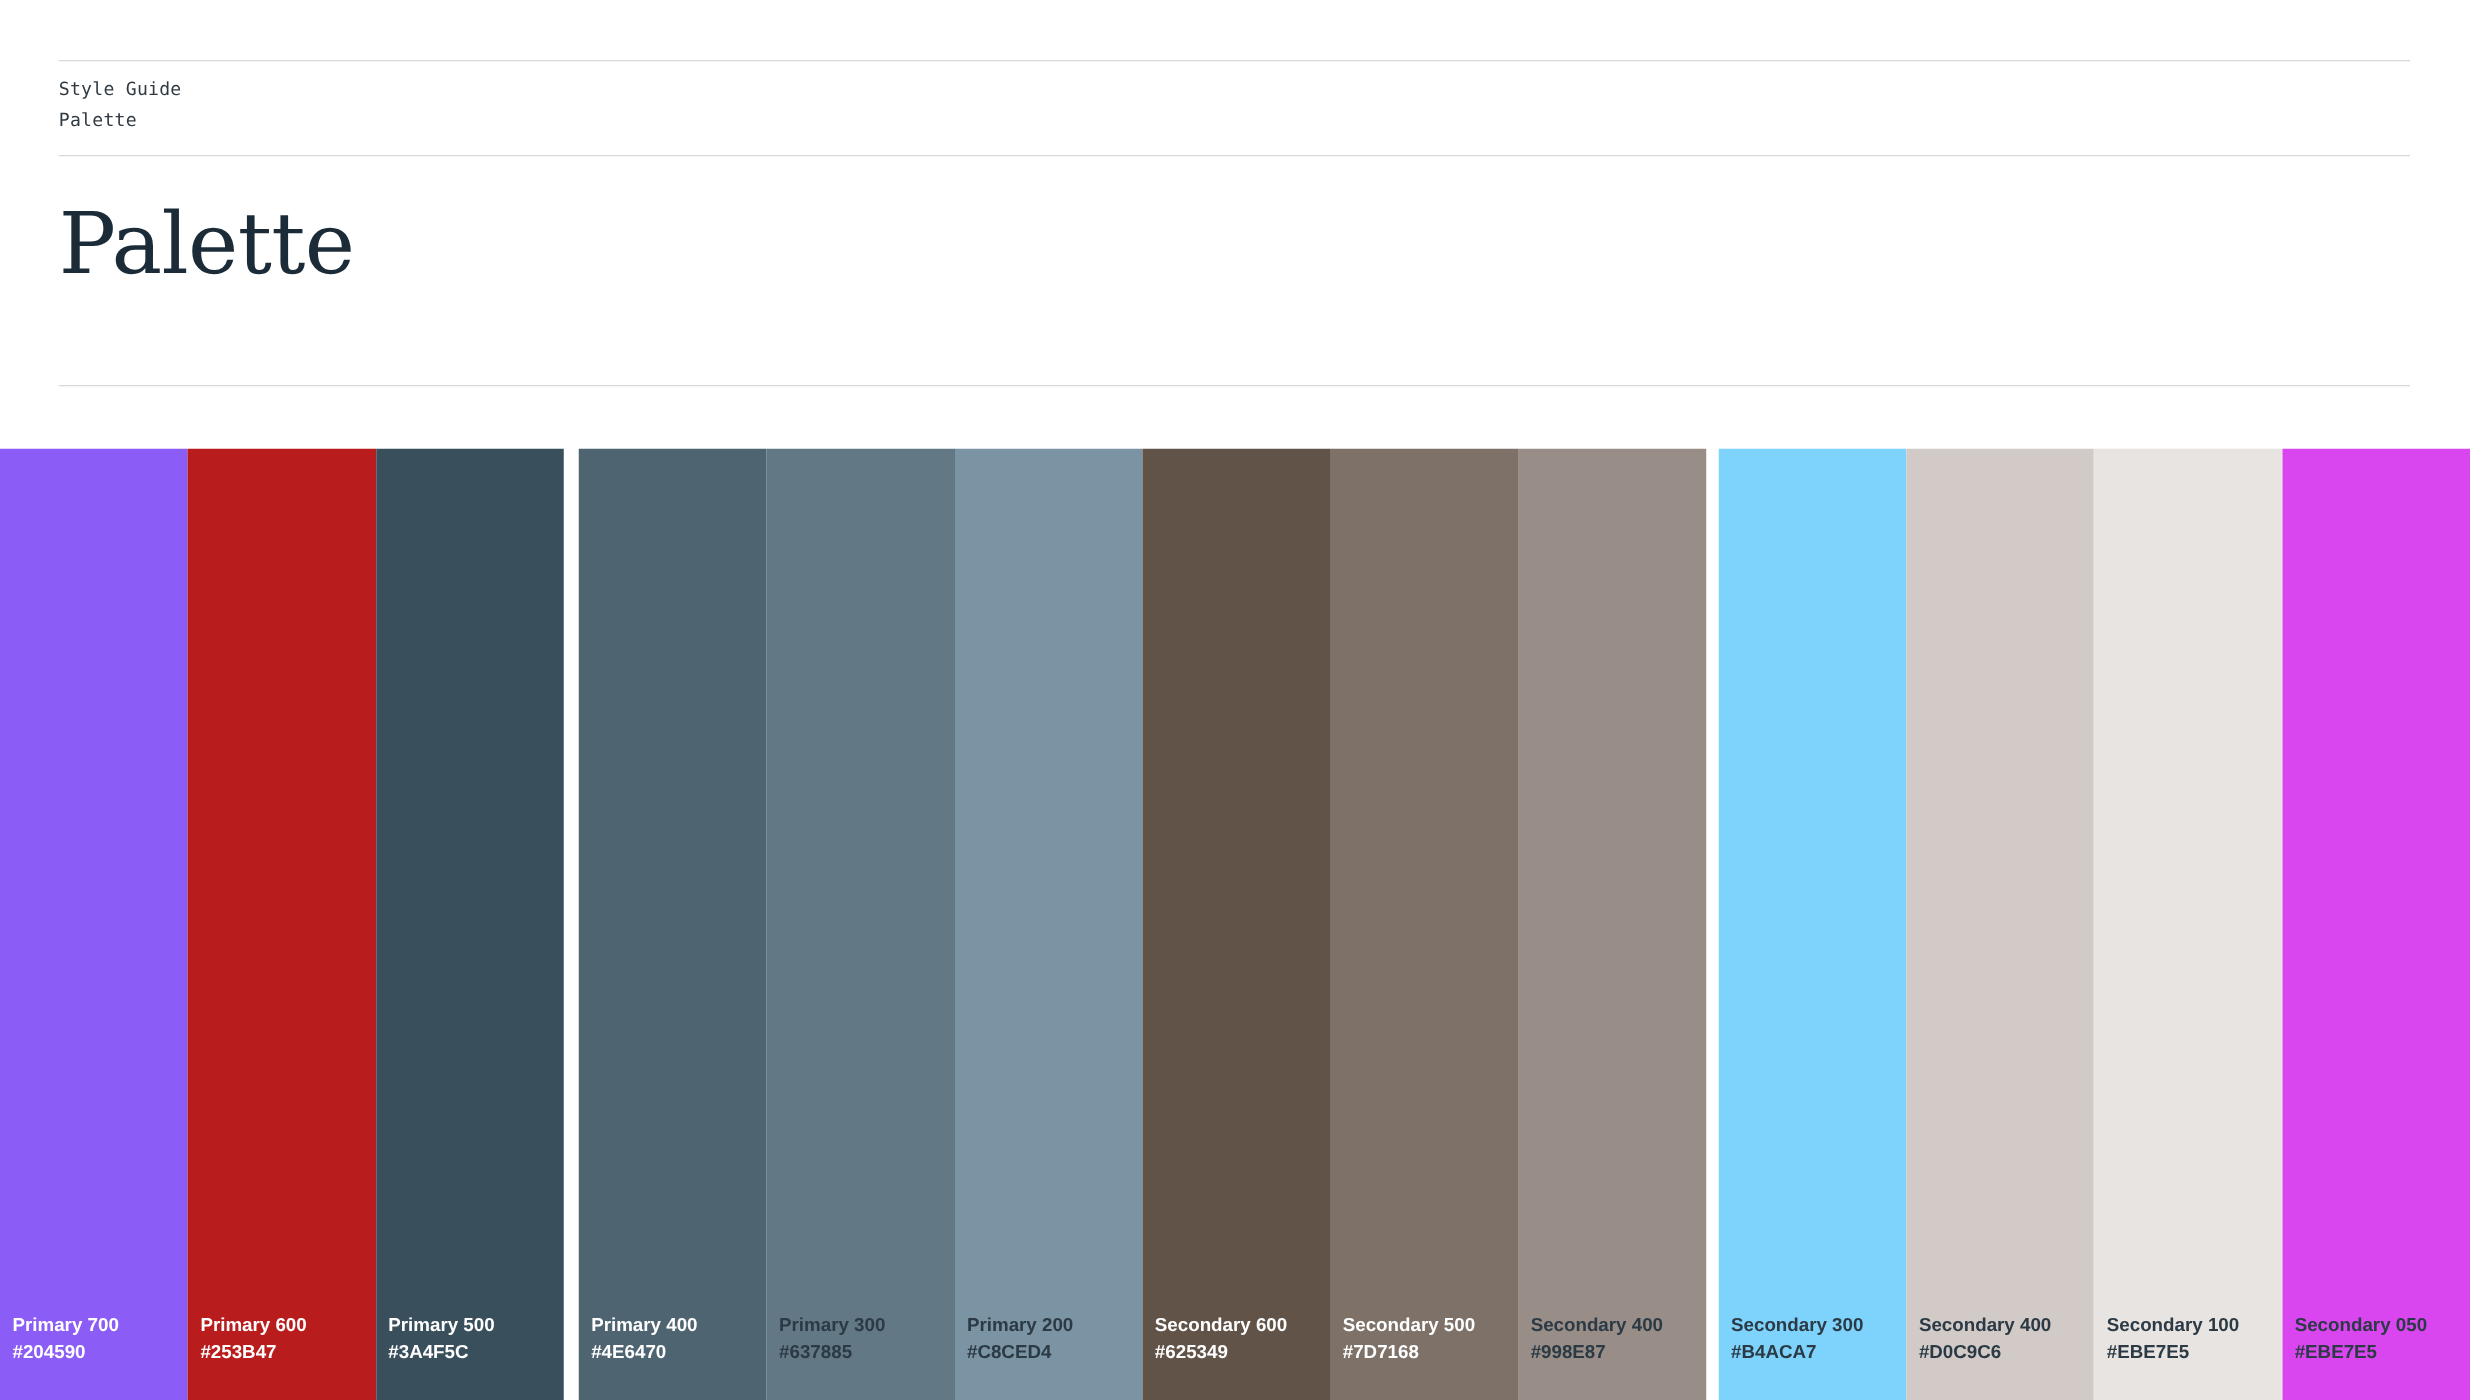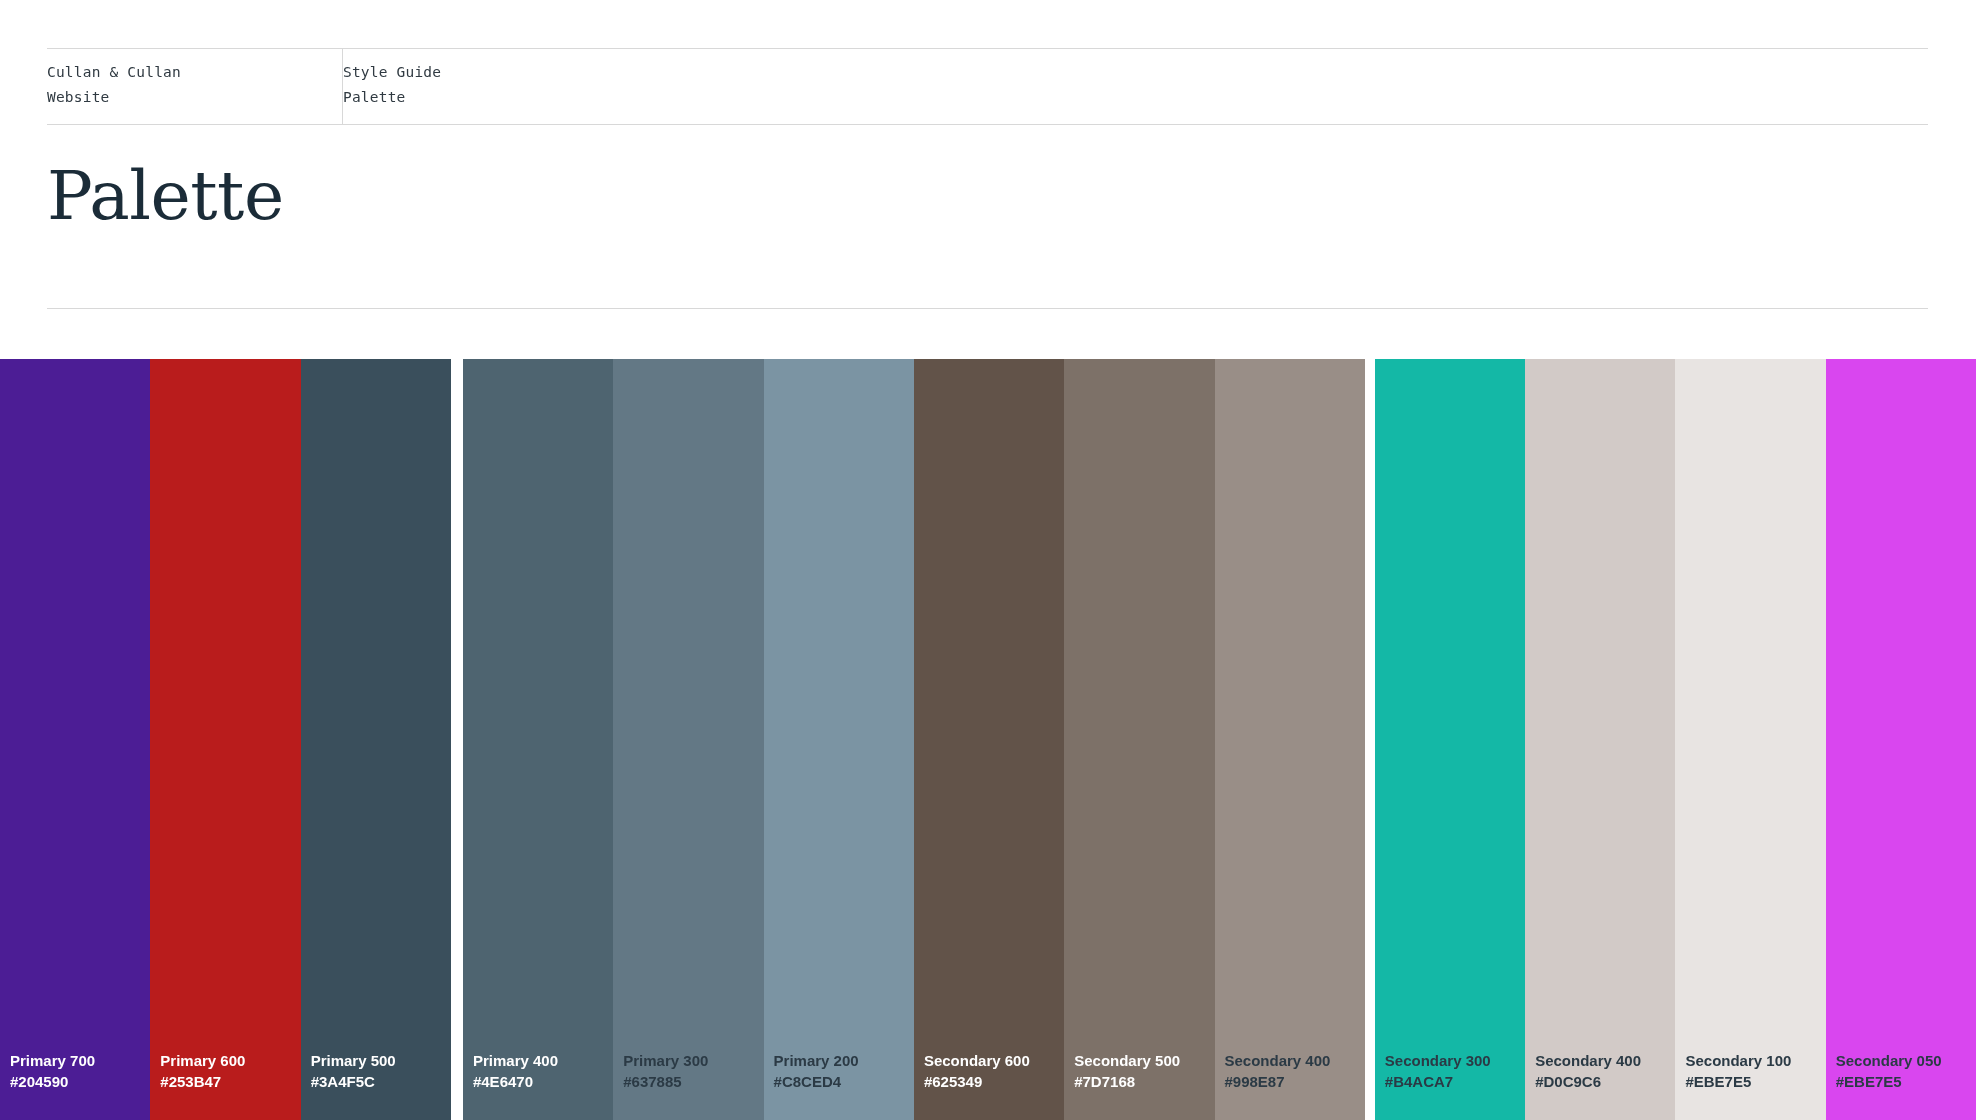--- a/index.html
+++ b/index.html
@@ -105,37 +105,33 @@
   }
   .swatch.on-dark .swatch-name,
   .swatch.on-dark .swatch-hex { color: #ffffff; }
   .swatch.on-light .swatch-name,
   .swatch.on-light .swatch-hex { color: #2b3a45; }
 </style>
 </head>
 <body>
 
 <div class="page-header">
-  <div class="header-left">
-    <div class="mono-line">Cullan &amp; Cullan</div>
-    <div class="mono-line">Website</div>
-  </div>
   <div class="header-right">
     <div class="mono-line">Style Guide</div>
     <div class="mono-line">Palette</div>
   </div>
 </div>
 
 <div class="title-block">
   <h1 class="page-title">Palette</h1>
 </div>
 <div class="title-rule"></div>
 
 <div class="swatch-band">
-    <div class="swatch on-dark" style="background: #4c1d95; text-decoration: underline;">
+    <div class="swatch on-dark" style="background: #8b5cf6; text-decoration: underline;">
       <div class="swatch-caption">
         <div class="swatch-name">Primary 700</div>
         <div class="swatch-hex">#204590</div>
       </div>
     </div>
     <div class="swatch on-dark" style="background: #b91c1c;">
       <div class="swatch-caption">
         <div class="swatch-name">Primary 600</div>
         <div class="swatch-hex">#253B47</div>
       </div>
@@ -175,21 +171,21 @@
         <div class="swatch-name">Secondary 500</div>
         <div class="swatch-hex">#7D7168</div>
       </div>
     </div>
     <div class="swatch on-light" style="background: rgb(153, 142, 135);">
       <div class="swatch-caption">
         <div class="swatch-name">Secondary 400</div>
         <div class="swatch-hex">#998E87</div>
       </div>
     </div>
-    <div class="swatch on-light" style="background: #14b8a6; margin-left: 10px;">
+    <div class="swatch on-light" style="background: #7dd3fc; margin-left: 10px;">
       <div class="swatch-caption">
         <div class="swatch-name">Secondary 300</div>
         <div class="swatch-hex">#B4ACA7</div>
       </div>
     </div>
     <div class="swatch on-light" style="background: rgb(210, 202, 199);">
       <div class="swatch-caption">
         <div class="swatch-name">Secondary 400</div>
         <div class="swatch-hex">#D0C9C6</div>
       </div>

